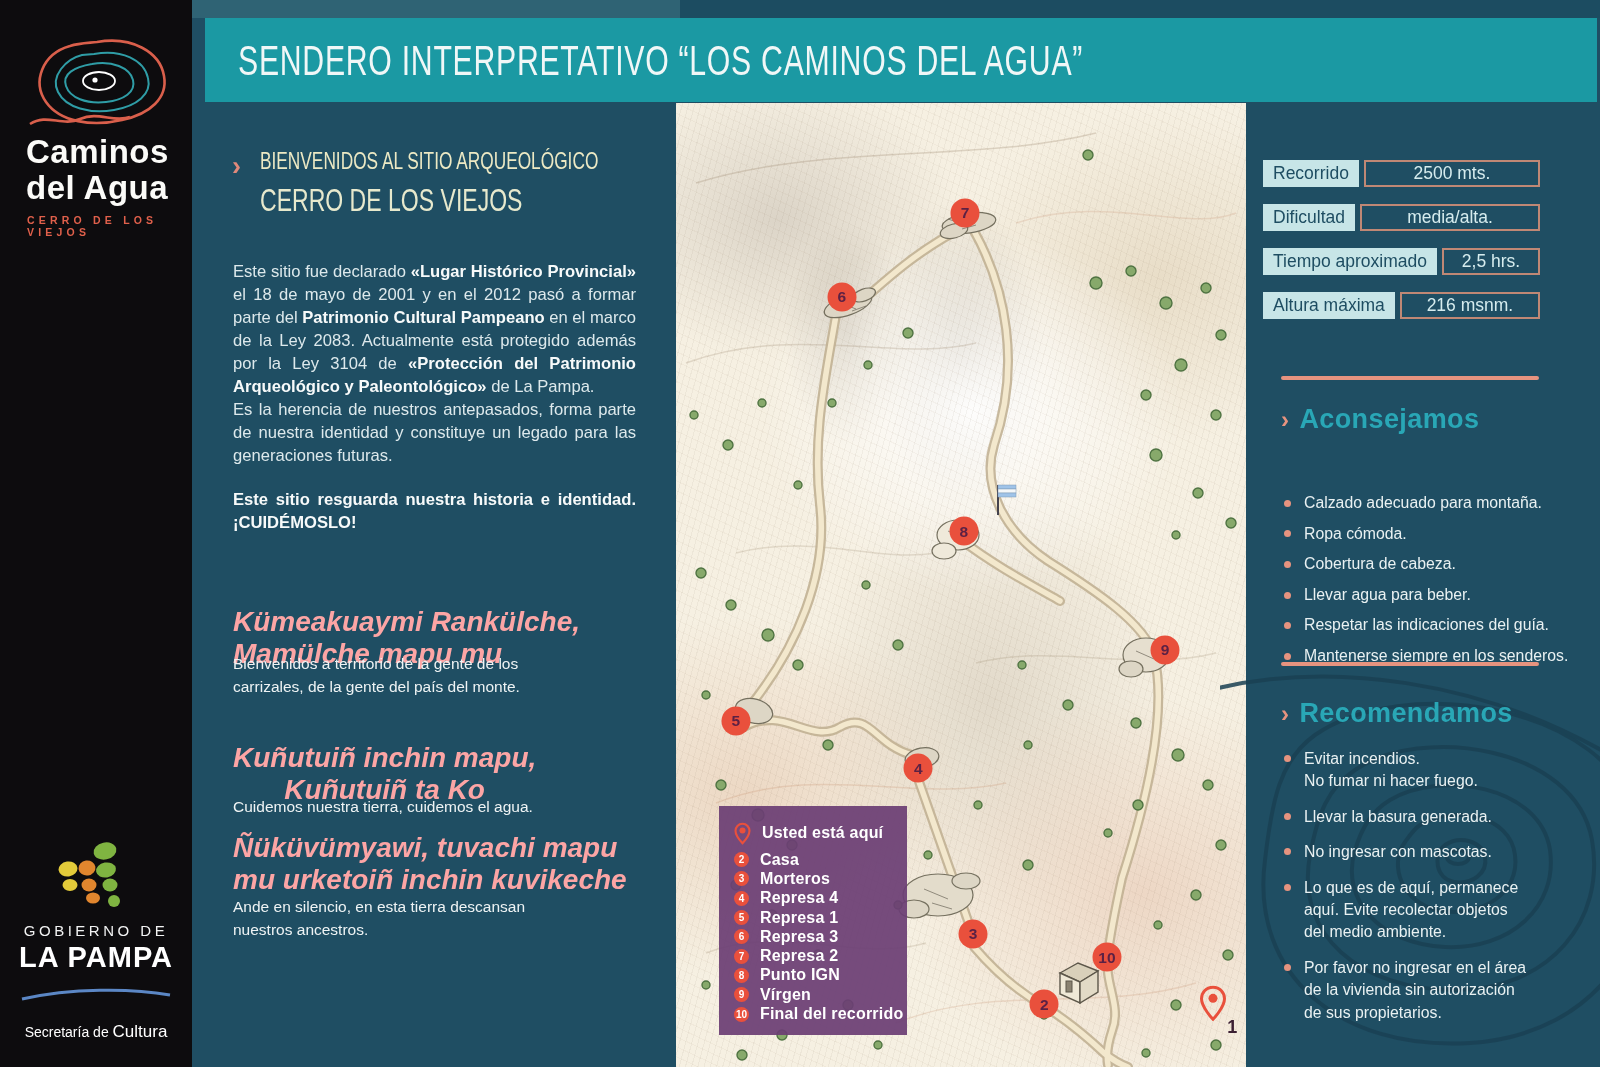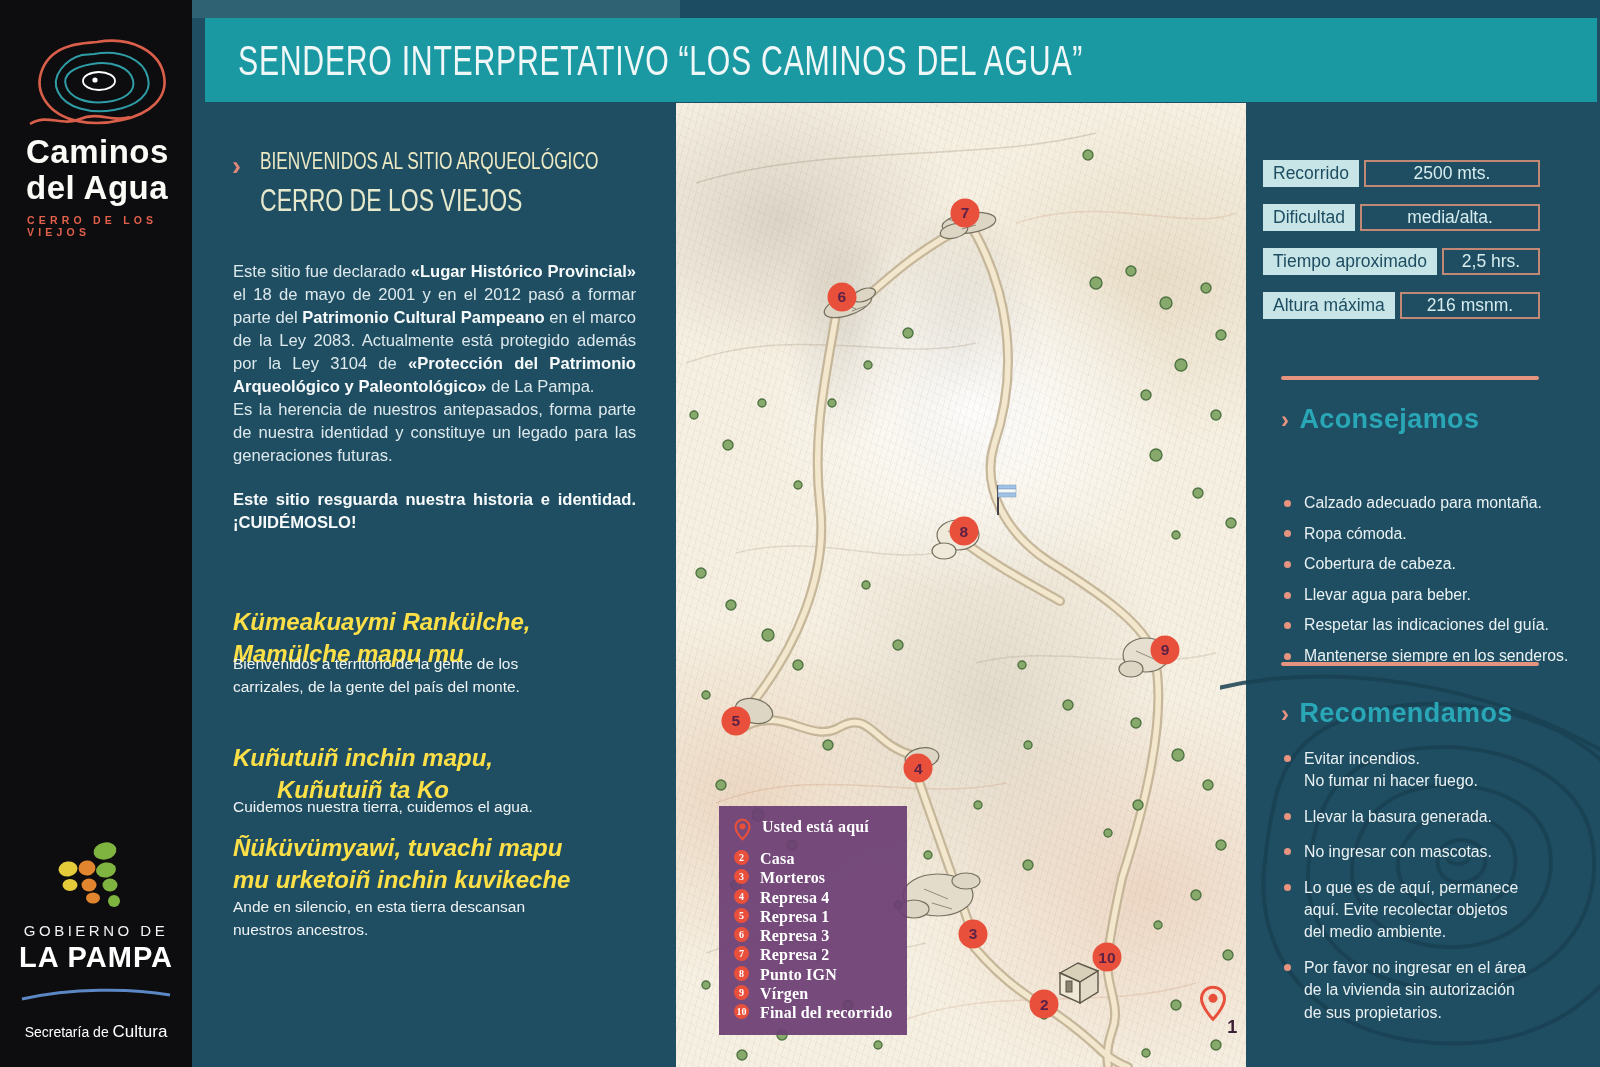--- a/index.html
+++ b/index.html
@@ -28,21 +28,21 @@
 
   
   .welcome{position:absolute;left:233px;top:147px;}
   .welcome .chev{position:absolute;left:-1px;top:4px;color:#e0897b;font-size:27px;font-weight:700;}
   .welcome .l1{margin-left:27px;color:#ece9c4;font-size:24px;}
   .welcome .l2{margin-left:27px;color:#e7e9cd;font-size:32px;margin-top:7px;}
   .para{position:absolute;left:233px;width:403px;color:#dde9ec;font-size:16.6px;line-height:23.1px;
         text-align:justify;}
   .para b{color:#f7fafa;}
   .p1{top:260px;} .p2{top:398px;} .p3{top:488px;font-weight:700;color:#f7fafa;}
-  .quote-h{position:absolute;left:233px;color:#fde047;font-size:24px;font-weight:700;
+  .quote-h{position:absolute;left:233px;color:#fca5a5;font-size:28px;font-weight:700;
            font-style:italic;line-height:32px;}
   .quote-c{position:absolute;left:233px;width:330px;color:#eef3f4;font-size:15.5px;line-height:23px;}
   .q1h{top:606px;} .q1c{top:652px;}
   .q2h{top:742px;text-align:center;} .q2c{top:795px;}
   .q3h{top:832px;} .q3c{top:895px;}
 
   
   .map{position:absolute;left:676px;top:103px;width:570px;height:964px;background-color:#f6f0e2;
     background-image:
       repeating-linear-gradient(105deg, rgba(120,105,85,.07) 0 1px, transparent 1px 6px),
@@ -58,21 +58,21 @@
   .map svg.art{position:absolute;left:0;top:0;width:570px;height:964px;}
   .marker{position:absolute;width:29px;height:29px;border-radius:50%;background:#e9503c;
           color:#5c2144;font-size:15.5px;font-weight:700;display:flex;align-items:center;
           justify-content:center;transform:translate(-50%,-50%);}
   .map-pin{position:absolute;transform:translate(-50%,-88%);}
   .pin-num{position:absolute;color:#3c2033;font-weight:700;font-size:18px;transform:translate(-50%,-50%);}
 
   
   .legend{position:absolute;left:43px;top:703px;width:188px;height:229px;
           background:rgba(108,62,116,.93);box-sizing:border-box;padding:12px 8px 0 15px;}
-  .leg-row{display:flex;height:19.3px;font-family:Liberation Serif, serif;}
+  .leg-row{display:flex;align-items:center;height:19.3px;}
   .leg-row.pin-row{height:30px;margin-bottom:2px;}
   .leg-num{flex:0 0 15px;width:15px;height:15px;border-radius:50%;background:#e9503c;color:#fff;
            font-size:10px;font-weight:700;display:flex;align-items:center;justify-content:center;
            margin-right:11px;}
   .leg-pin{flex:0 0 15px;margin-right:11px;display:flex;justify-content:center;}
   .leg-label{color:#fff;font-size:16px;font-weight:700;letter-spacing:.2px;white-space:nowrap;}
 
   
   .contours{position:absolute;left:1220px;top:635px;width:380px;height:432px;}
   .stats{position:absolute;left:1263px;top:160px;width:277px;}

